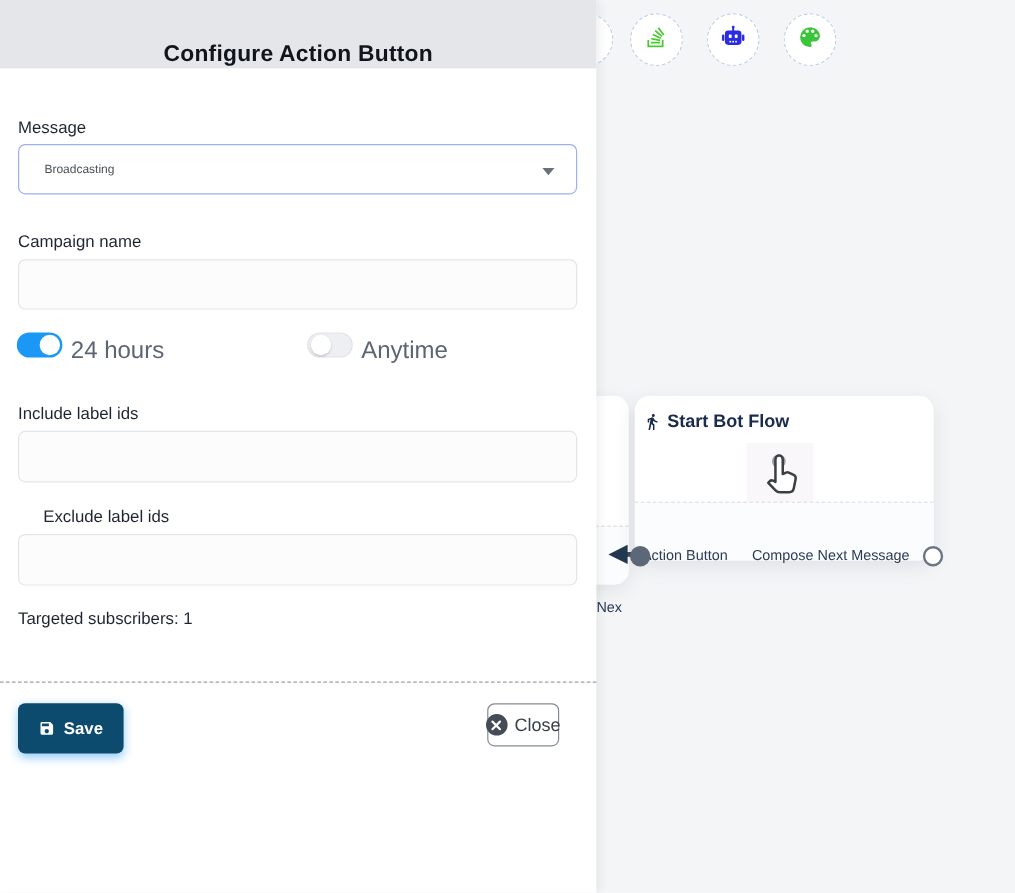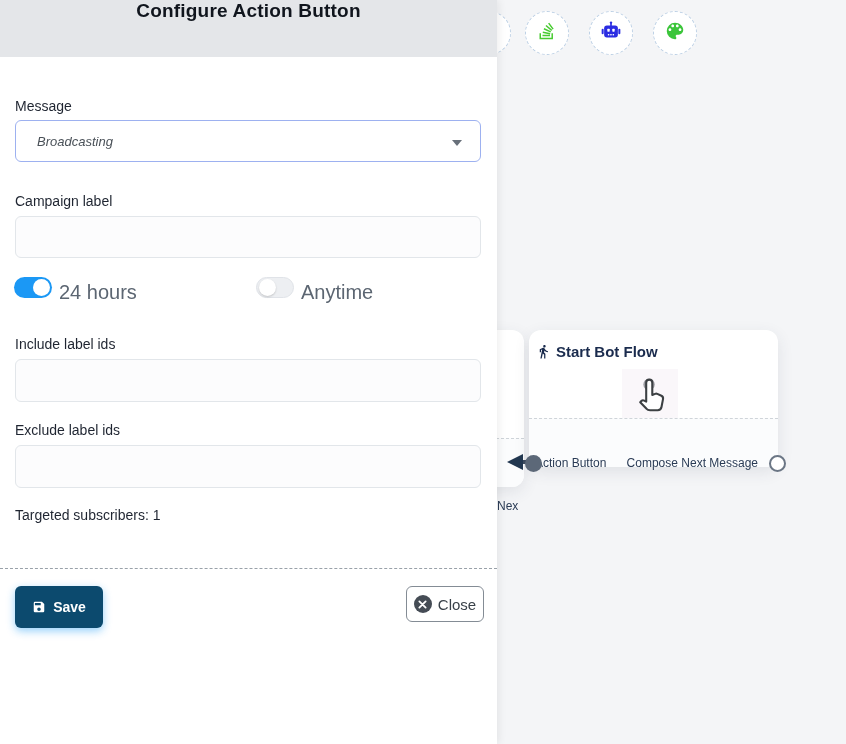--- a/index.html
+++ b/index.html
@@ -42,29 +42,29 @@
     position:absolute;left:507px;top:454px;width:0;height:0;z-index:2;
     border-top:8px solid transparent;border-bottom:8px solid transparent;
     border-right:16px solid #223750;
   }
   
   .panel{
     position:absolute;left:0;top:0;width:497px;height:744px;background:#fff;z-index:10;
     box-shadow:2px 0 8px rgba(0,0,0,.07);
   }
   .panel-header{
-    height:57px;background:#e4e6e9;display:flex;align-items:flex-start;justify-content:center;
+    height:57px;background:#e4e6e9;display:flex;align-items:flex-end;justify-content:center;
     font-size:19px;font-weight:700;color:#10151d;letter-spacing:.2px;
   }
   .field-label{position:absolute;left:15px;font-size:14px;color:#1f2531;}
   .select-box{
     position:absolute;left:15px;top:120px;width:466px;height:42px;box-sizing:border-box;
     border:1px solid #9db1f0;border-radius:6px;background:#fff;cursor:pointer;
   }
-  .select-value{position:absolute;left:21px;top:0;line-height:42px;font-size:13px;color:#4a5158;font-style:italic;}
+  .select-value{position:absolute;left:21px;top:0;line-height:42px;font-size:10px;color:#4a5158;}
   .select-caret{
     position:absolute;right:18px;top:19px;width:0;height:0;
     border-left:5px solid transparent;border-right:5px solid transparent;
     border-top:6px solid #68707a;
   }
   .text-input{
     position:absolute;left:15px;width:466px;box-sizing:border-box;
     border:1px solid #e2e6ea;border-radius:6px;background:#fcfcfd;
     font-family:"Liberation Sans",sans-serif;font-size:13px;color:#495057;padding:0 12px;
   }
@@ -76,21 +76,21 @@
   .switch-off .knob{left:2px;top:1px;width:17px;height:17px;box-shadow:0 1px 2px rgba(0,0,0,.18);}
   .switch-label{position:absolute;top:281px;font-size:20px;color:#5c6672;}
   .panel-divider{position:absolute;left:0;top:568px;width:100%;border-top:1px dashed #99a1a9;}
   .save-btn{
     position:absolute;left:15px;top:586px;width:88px;height:42px;border:none;border-radius:6px;
     background:#0c4a6e;color:#fff;font-family:"Liberation Sans",sans-serif;font-size:14px;font-weight:700;
     display:flex;align-items:center;justify-content:center;gap:7px;cursor:pointer;
     box-shadow:0 3px 8px rgba(22,151,244,.45);
   }
   .close-btn{
-    position:absolute;left:406px;top:586px;width:78px;height:36px;box-sizing:border-box;
+    position:absolute;left:406px;top:586px;width:60px;height:36px;box-sizing:border-box;
     background:#fff;border:1px solid #848c95;border-radius:6px;
     font-family:"Liberation Sans",sans-serif;font-size:15px;color:#394149;
     display:flex;align-items:center;justify-content:center;gap:6px;cursor:pointer;
   }
   .close-x{
     width:18px;height:18px;border-radius:50%;background:#454c55;flex:0 0 18px;
     display:flex;align-items:center;justify-content:center;
   }
 </style>
 </head>
@@ -170,37 +170,37 @@
   <div class="panel-header">
     <span>Configure Action Button</span>
   </div>
 
   <label class="field-label" style="top:98px;">Message</label>
   <div class="select-box">
     <span class="select-value">Broadcasting</span>
     <span class="select-caret"></span>
   </div>
 
-  <label class="field-label" style="top:193px;">Campaign label</label>
+  <label class="field-label" style="top:193px;">Campaign name</label>
   <input class="text-input" style="top: 216px; height: 42px;" type="text" value="">
 
   <div class="switch switch-on">
     <span class="knob"></span>
   </div>
   <span class="switch-label" style="left:59px;">24 hours</span>
 
   <div class="switch switch-off">
     <span class="knob"></span>
   </div>
   <span class="switch-label" style="left:301px;">Anytime</span>
 
   <label class="field-label" style="top:336px;">Include label ids</label>
   <input class="text-input" style="top: 359px; height: 43px;" type="text" value="">
 
-  <label class="field-label" style="top:422px;">Exclude label ids</label>
+  <label class="field-label" style="top:422px;margin-left:21px;">Exclude label ids</label>
   <input class="text-input" style="top: 445px; height: 43px;" type="text" value="">
 
   <span class="field-label" style="top:507px;">Targeted subscribers: 1</span>
 
   <div class="panel-divider"></div>
 
   <button class="save-btn">
     <span style="display:flex;">
       <svg width="14" height="14" viewBox="0 0 24 24">
           <path fill="#fff" d="M17 3H5a2 2 0 0 0-2 2v14a2 2 0 0 0 2 2h14a2 2 0 0 0 2-2V7l-4-4zm-5 16c-1.66 0-3-1.34-3-3s1.34-3 3-3 3 1.34 3 3-1.34 3-3 3zm3-10H5V5h10v4z"></path>

